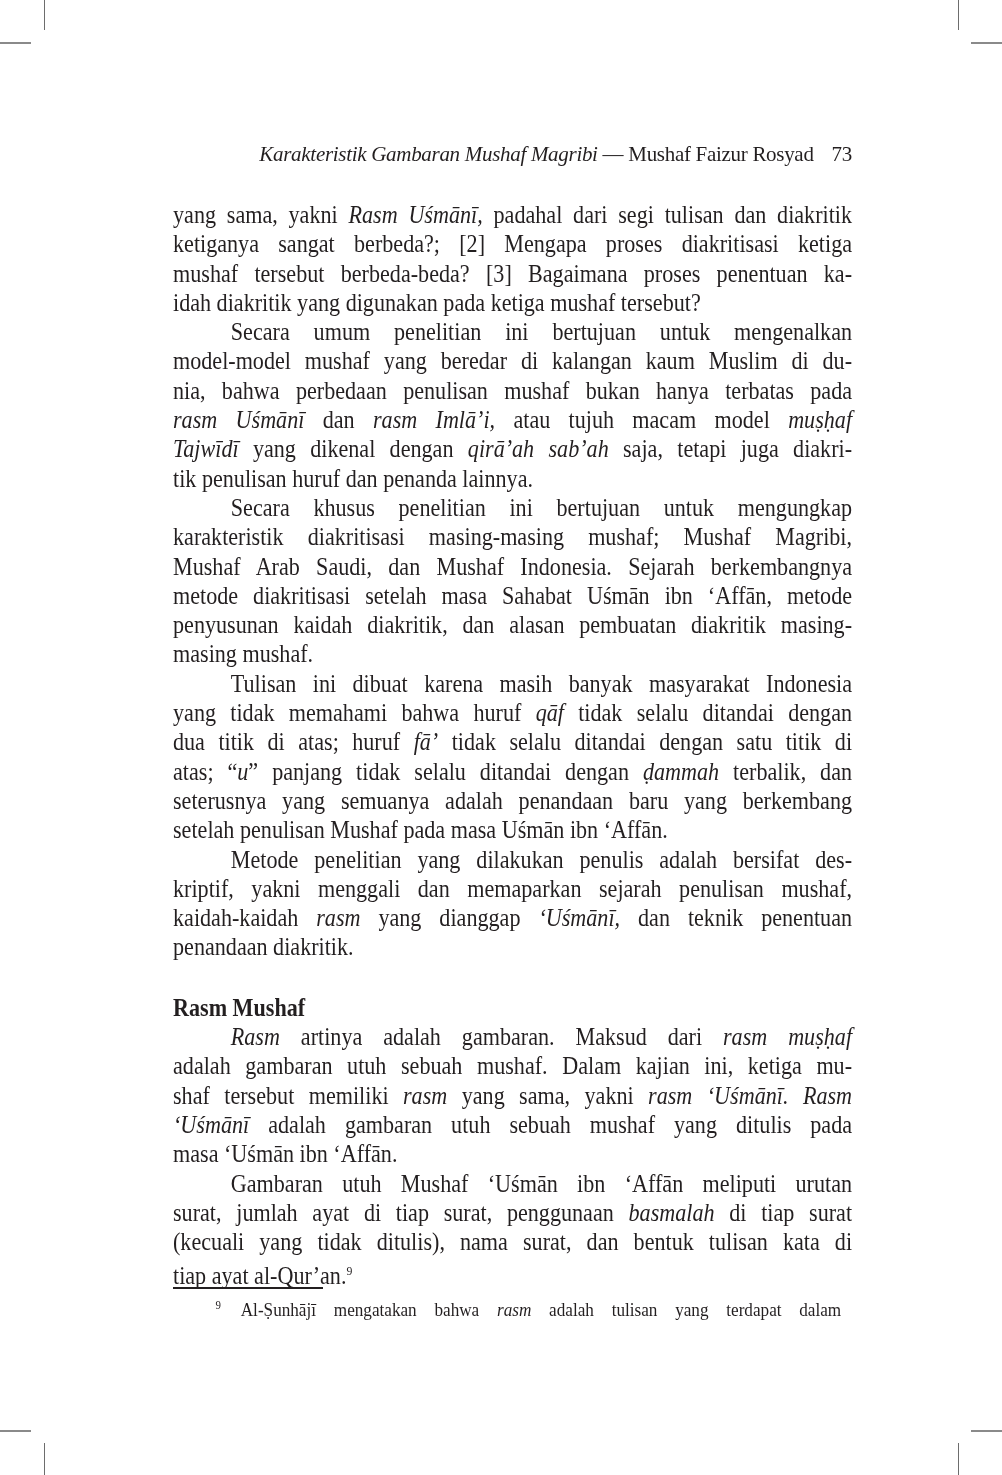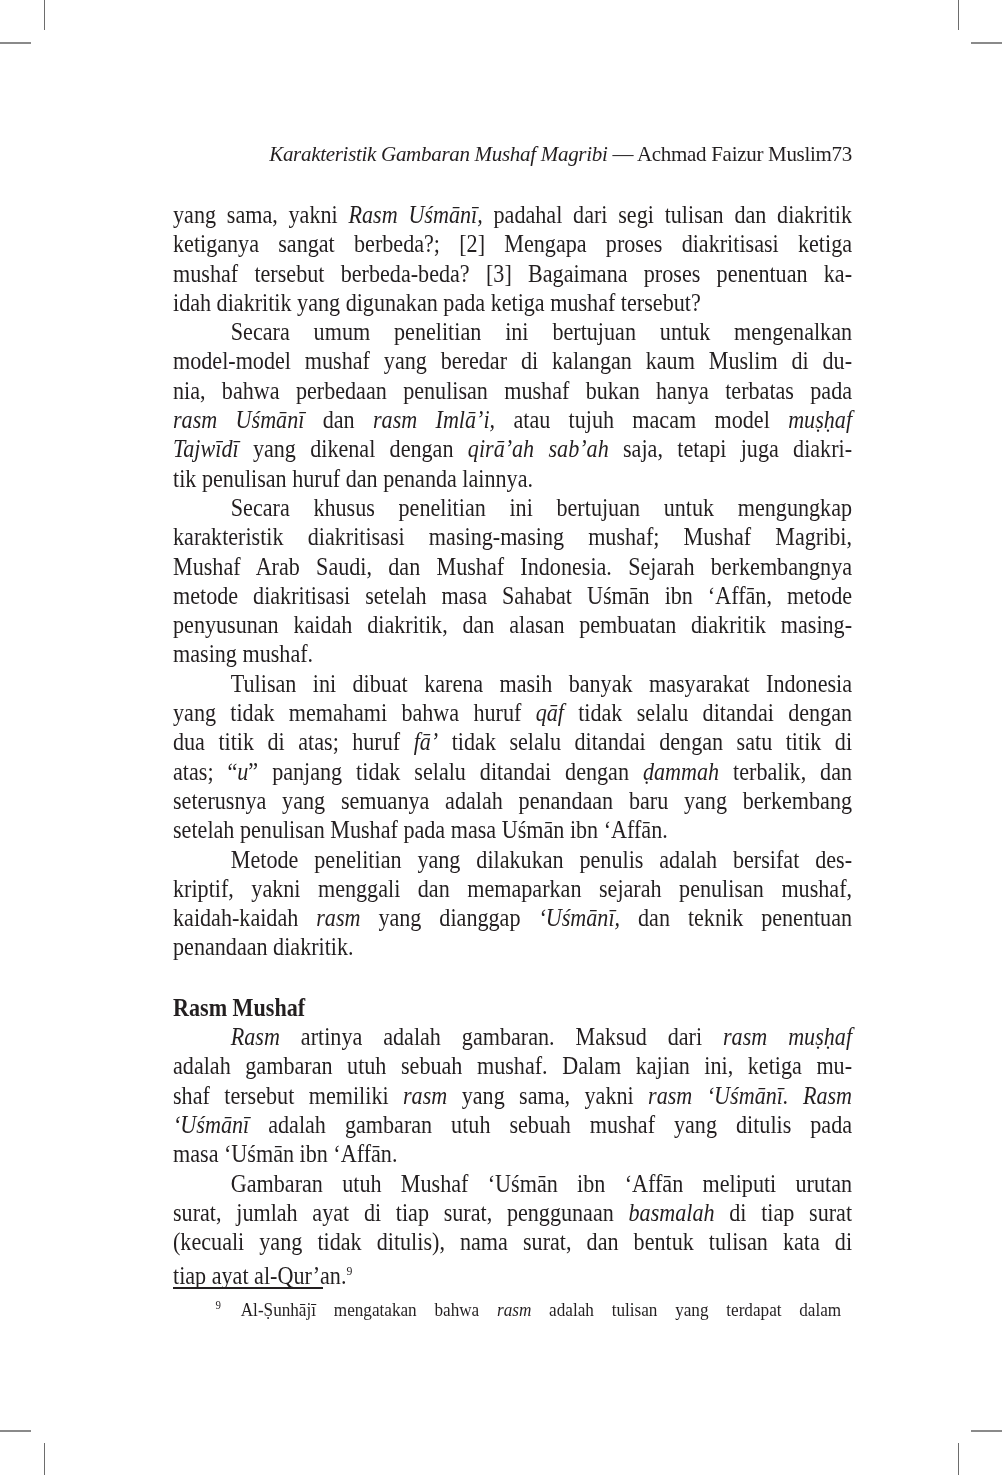--- a/index.html
+++ b/index.html
@@ -7,21 +7,21 @@
   .crop { position:absolute; background:#6d6d6d; }
   .crop.v { width:1px; }
   .crop.h { height:2px; background:#8a8a8a; }
 
   .running-head {
     position:absolute; top:142px; left:173px; width:679px;
     text-align:right; font-family:"Liberation Serif", serif; font-size:21px;
     letter-spacing:-0.3px; color:#231f20; white-space:nowrap;
   }
   .running-head .rh-title { font-style:italic; }
-  .running-head .rh-page { display:inline-block; }
+  .running-head .rh-page { display:inline-block; margin-left:18px; }
 
   .body-col {
     position:absolute; top:200px; left:173px; width:752px;
     transform:scaleX(0.903); transform-origin:left top;
     font-family:"Liberation Serif", serif; font-size:24.5px; line-height:29.3px;
     text-align:justify; hyphens:manual; color:#231f20;
   }
   .body-col p { margin:0; }
   .body-col .line { display:block; text-align:justify; text-align-last:justify; white-space:nowrap; overflow:visible; }
   .body-col .line.last { text-align-last:left; }
@@ -48,21 +48,21 @@
 <div class="crop v" style="left:44px;top:0;height:30px;"></div>
 <div class="crop h" style="left:0;top:42px;width:31px;"></div>
 <div class="crop v" style="left:958px;top:0;height:30px;"></div>
 <div class="crop h" style="left:971px;top:42px;width:31px;"></div>
 <div class="crop h" style="left:0;top:1430px;width:31px;"></div>
 <div class="crop v" style="left:44px;top:1443px;height:32px;"></div>
 <div class="crop h" style="left:971px;top:1430px;width:31px;"></div>
 <div class="crop v" style="left:958px;top:1443px;height:32px;"></div>
 
 <div class="running-head">
-  <span class="rh-title">Karakteristik Gambaran Mushaf Magribi</span><span> — </span><span>Achmad Faizur Muslim</span><span class="rh-page">73</span>
+  <span class="rh-title">Karakteristik Gambaran Mushaf Magribi</span><span> — </span><span>Mushaf Faizur Rosyad</span><span class="rh-page">73</span>
 </div>
 
 <div class="body-col">
   <div id="paras-top">
       <p>
         <span class="line"><span>yang sama, yakni </span><i>Rasm Uśmānī,</i><span> padahal dari segi tulisan dan diakritik</span></span>
         <span class="line"><span>ketiganya sangat berbeda?; [2] Mengapa proses diakritisasi ketiga</span></span>
         <span class="line"><span>mushaf tersebut berbeda-beda? [3] Bagaimana proses penentuan ka-</span></span>
         <span class="line last"><span>idah diakritik yang digunakan pada ketiga mushaf tersebut?</span></span>
       </p>

